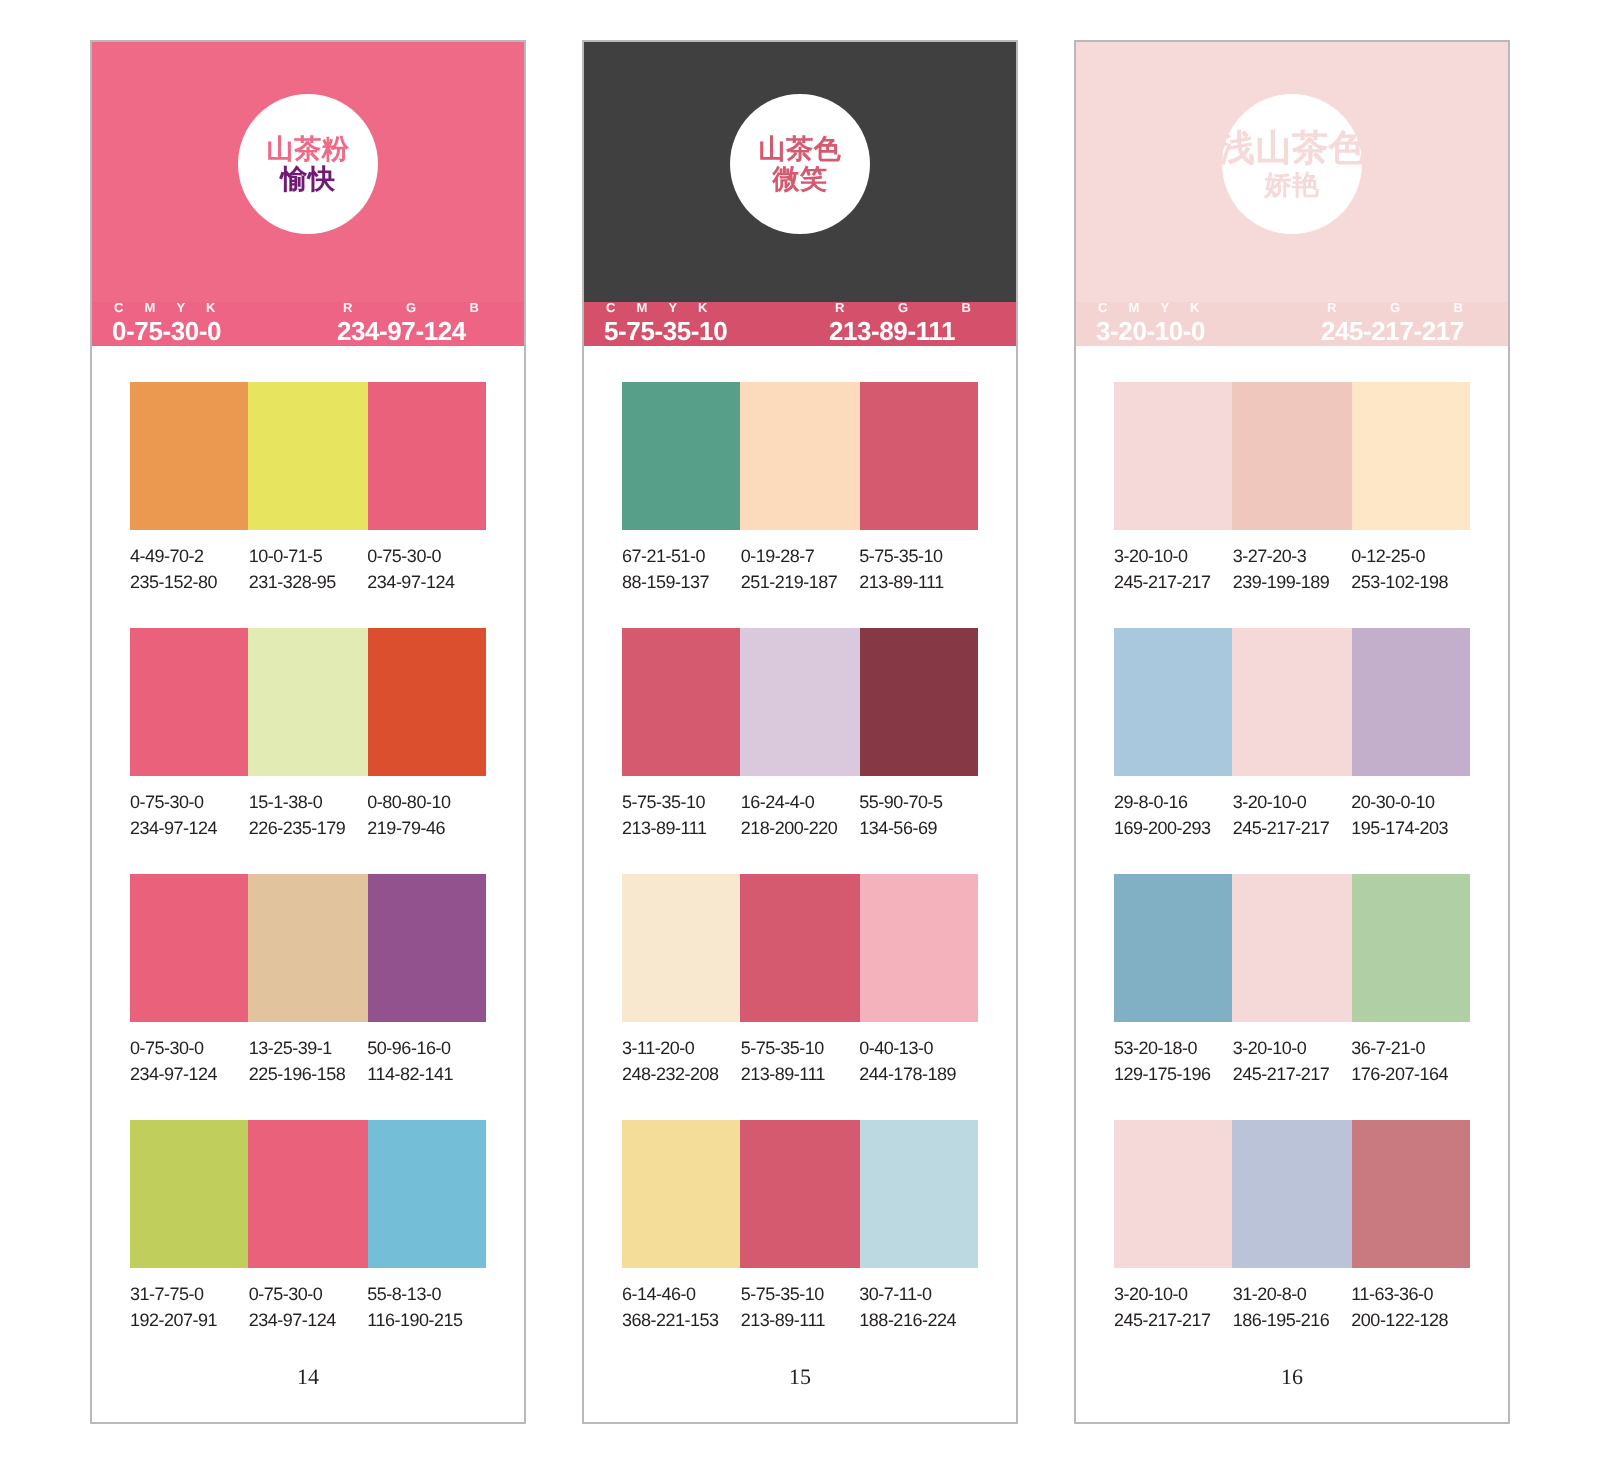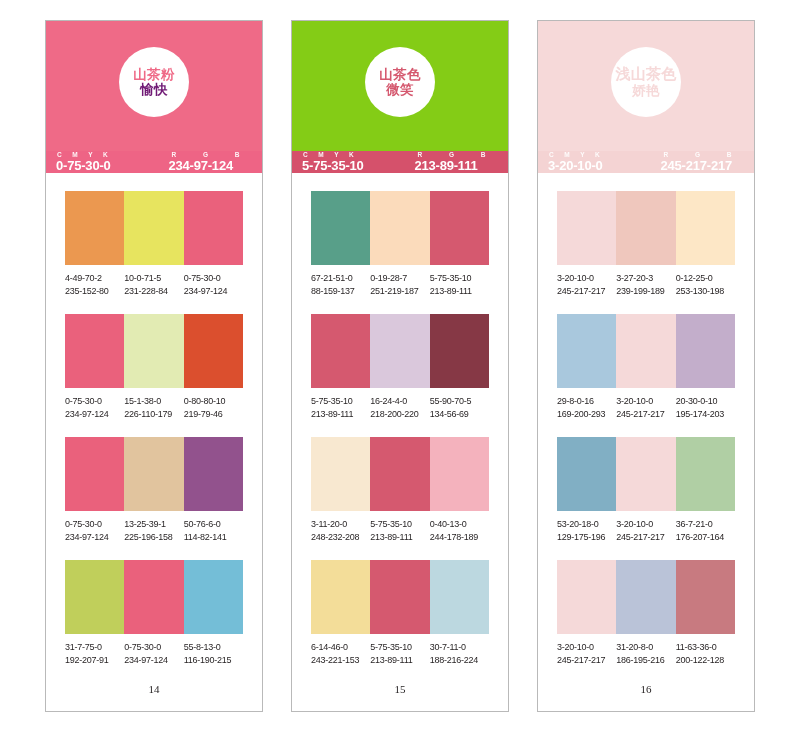--- a/index.html
+++ b/index.html
@@ -71,21 +71,21 @@
     line-height: 1.12;
   }
 
   .badge-line {
     font-size: 13.5px;
     font-weight: bold;
     letter-spacing: 0.3px;
     white-space: nowrap;
   }
   .badge-line.small {
-    font-size: 15px;
+    font-size: 18px;
   }
 
   .code-strip {
     height: 22px;
     flex: 0 0 auto;
     display: flex;
     align-items: center;
     padding: 0 10px;
     box-sizing: border-box;
     position: relative;
@@ -145,20 +145,21 @@
   }
   .swatch {
     flex: 1 1 0;
     height: 100%;
   }
 
   .labels {
     display: flex;
     width: 178px;
     margin: 7px auto 0 auto;
+    justify-content: flex-end;
   }
   .label-cell {
     flex: 1 1 0;
     display: flex;
     flex-direction: column;
     line-height: 1.45;
     padding-right: 2px;
     box-sizing: border-box;
   }
   .label-cmyk, .label-rgb {
@@ -206,42 +207,42 @@
               <div class="swatch" style="background: rgb(231, 228, 95);"></div>
               <div class="swatch" style="background: rgb(234, 97, 124);"></div>
             </div>
             <div class="labels">
               <div class="label-cell">
                 <span class="label-cmyk">4-49-70-2</span>
                 <span class="label-rgb">235-152-80</span>
               </div>
               <div class="label-cell">
                 <span class="label-cmyk">10-0-71-5</span>
-                <span class="label-rgb">231-228-84</span>
+                <span class="label-rgb">231-328-95</span>
               </div>
               <div class="label-cell">
                 <span class="label-cmyk">0-75-30-0</span>
                 <span class="label-rgb">234-97-124</span>
               </div>
             </div>
           </div>
           <div class="swatch-row">
             <div class="swatches">
               <div class="swatch" style="background: rgb(234, 97, 124);"></div>
               <div class="swatch" style="background: rgb(226, 235, 179);"></div>
               <div class="swatch" style="background: rgb(219, 79, 46);"></div>
             </div>
             <div class="labels">
               <div class="label-cell">
                 <span class="label-cmyk">0-75-30-0</span>
                 <span class="label-rgb">234-97-124</span>
               </div>
               <div class="label-cell">
                 <span class="label-cmyk">15-1-38-0</span>
-                <span class="label-rgb">226-110-179</span>
+                <span class="label-rgb">226-235-179</span>
               </div>
               <div class="label-cell">
                 <span class="label-cmyk">0-80-80-10</span>
                 <span class="label-rgb">219-79-46</span>
               </div>
             </div>
           </div>
           <div class="swatch-row">
             <div class="swatches">
               <div class="swatch" style="background: rgb(234, 97, 124);"></div>
@@ -251,21 +252,21 @@
             <div class="labels">
               <div class="label-cell">
                 <span class="label-cmyk">0-75-30-0</span>
                 <span class="label-rgb">234-97-124</span>
               </div>
               <div class="label-cell">
                 <span class="label-cmyk">13-25-39-1</span>
                 <span class="label-rgb">225-196-158</span>
               </div>
               <div class="label-cell">
-                <span class="label-cmyk">50-76-6-0</span>
+                <span class="label-cmyk">50-96-16-0</span>
                 <span class="label-rgb">114-82-141</span>
               </div>
             </div>
           </div>
           <div class="swatch-row">
             <div class="swatches">
               <div class="swatch" style="background: rgb(192, 207, 91);"></div>
               <div class="swatch" style="background: rgb(234, 97, 124);"></div>
               <div class="swatch" style="background: rgb(116, 190, 215);"></div>
             </div>
@@ -281,21 +282,21 @@
               <div class="label-cell">
                 <span class="label-cmyk">55-8-13-0</span>
                 <span class="label-rgb">116-190-215</span>
               </div>
             </div>
           </div>
           <div class="page-number">14</div>
         </div>
       </div>
       <div class="card">
-        <div class="card-header" style="background: #84cc16;">
+        <div class="card-header" style="background: #404040;">
           <div class="badge">
             <div class="badge-line" style="color: rgb(213, 89, 111);">山茶色</div>
             <div class="badge-line" style="color: rgb(213, 89, 111);">微笑</div>
           </div>
         </div>
         <div class="code-strip" style="background: rgb(213, 81, 107);">
           <div class="code-block">
             <div class="code-letters">C M Y K</div>
             <div class="code-value">5-75-35-10</div>
           </div>
@@ -370,21 +371,21 @@
           </div>
           <div class="swatch-row">
             <div class="swatches">
               <div class="swatch" style="background: rgb(243, 221, 153);"></div>
               <div class="swatch" style="background: rgb(213, 89, 111);"></div>
               <div class="swatch" style="background: rgb(188, 216, 224);"></div>
             </div>
             <div class="labels">
               <div class="label-cell">
                 <span class="label-cmyk">6-14-46-0</span>
-                <span class="label-rgb">243-221-153</span>
+                <span class="label-rgb">368-221-153</span>
               </div>
               <div class="label-cell">
                 <span class="label-cmyk">5-75-35-10</span>
                 <span class="label-rgb">213-89-111</span>
               </div>
               <div class="label-cell">
                 <span class="label-cmyk">30-7-11-0</span>
                 <span class="label-rgb">188-216-224</span>
               </div>
             </div>
@@ -420,21 +421,21 @@
               <div class="label-cell">
                 <span class="label-cmyk">3-20-10-0</span>
                 <span class="label-rgb">245-217-217</span>
               </div>
               <div class="label-cell">
                 <span class="label-cmyk">3-27-20-3</span>
                 <span class="label-rgb">239-199-189</span>
               </div>
               <div class="label-cell">
                 <span class="label-cmyk">0-12-25-0</span>
-                <span class="label-rgb">253-130-198</span>
+                <span class="label-rgb">253-102-198</span>
               </div>
             </div>
           </div>
           <div class="swatch-row">
             <div class="swatches">
               <div class="swatch" style="background: rgb(169, 200, 221);"></div>
               <div class="swatch" style="background: rgb(245, 217, 217);"></div>
               <div class="swatch" style="background: rgb(195, 174, 203);"></div>
             </div>
             <div class="labels">

